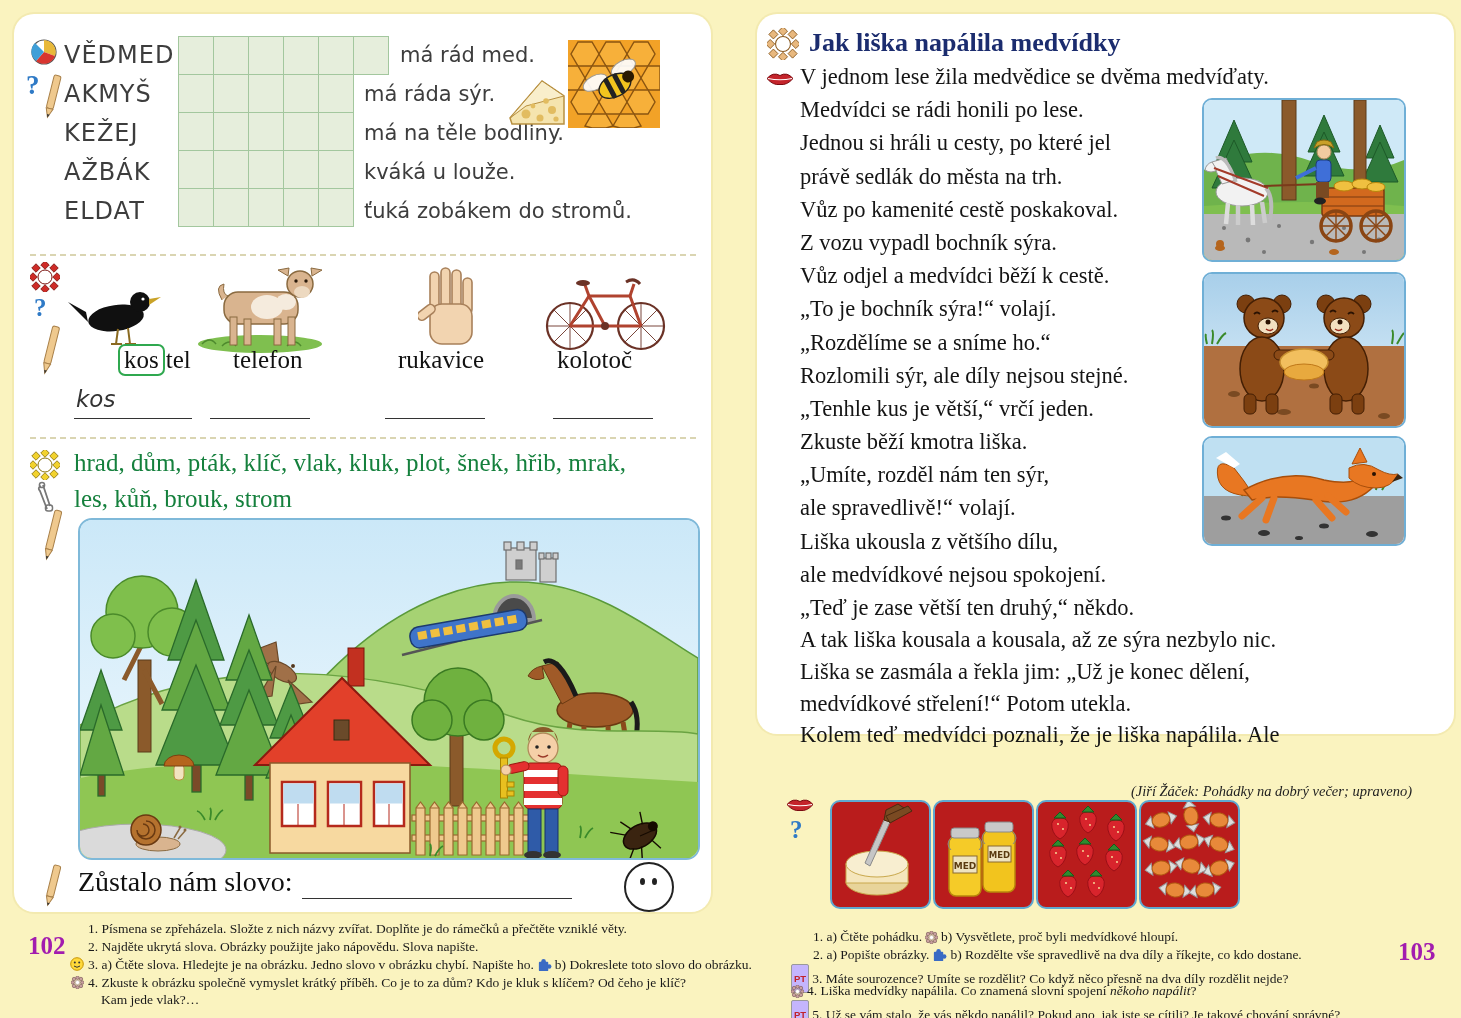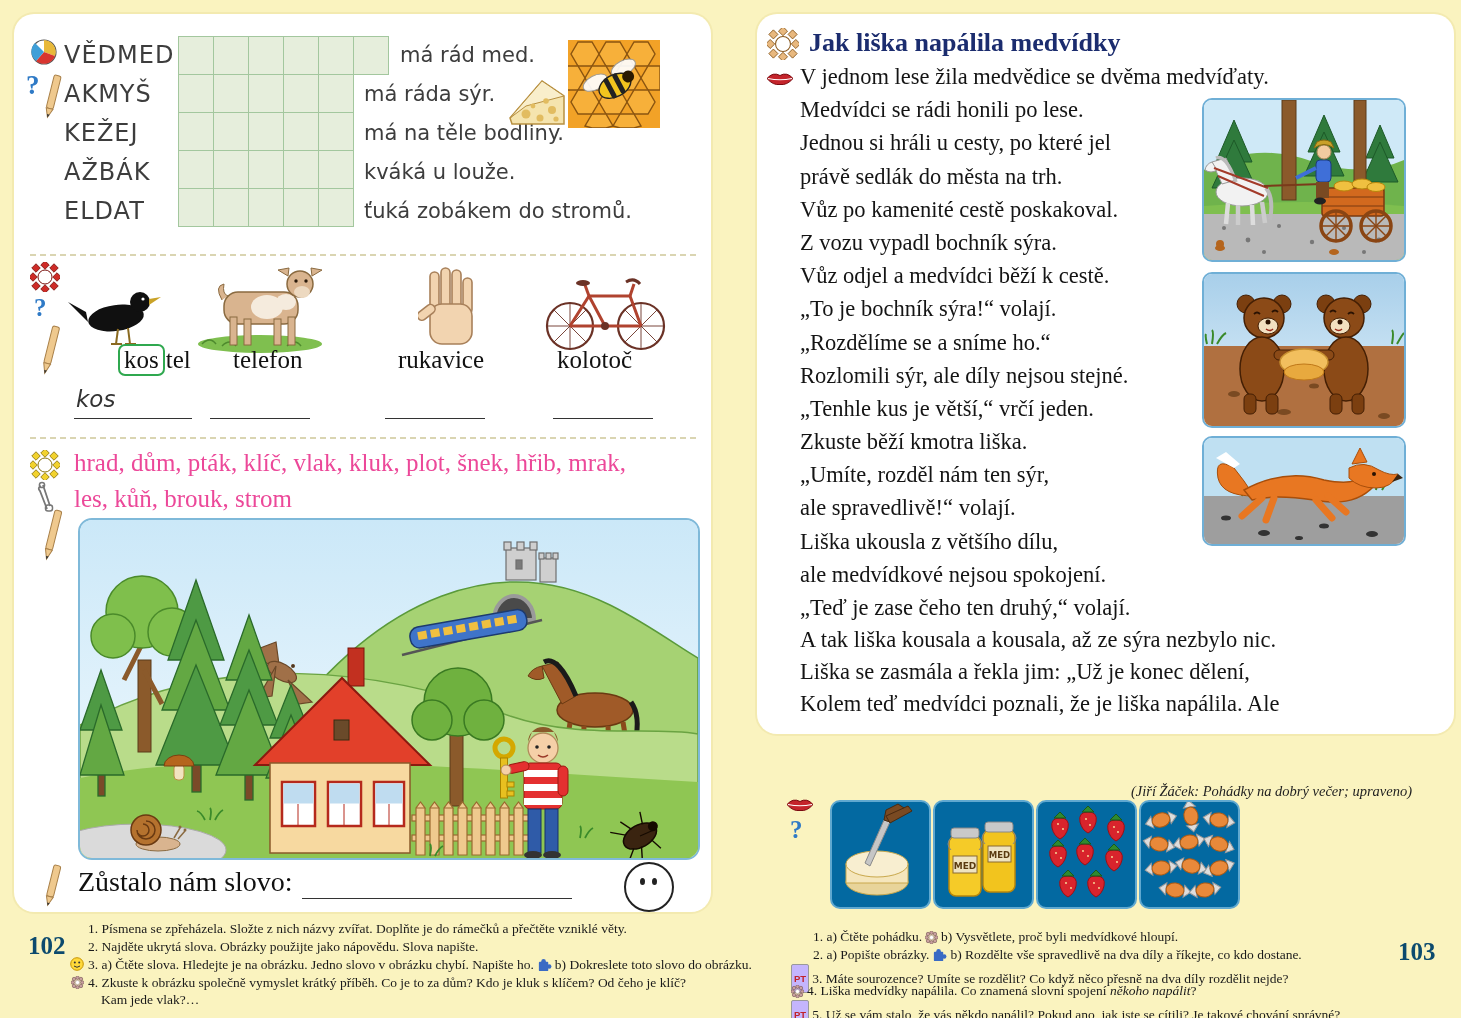--- a/index.html
+++ b/index.html
@@ -9,37 +9,37 @@
   .hand{font-family:"DejaVu Sans",sans-serif;color:#3d3d3d;}
   .scr{font-size:24px;line-height:39px;letter-spacing:1px;}
   .clue{font-size:21px;line-height:39px;}
   .grid-row{display:flex;}
   .cell{width:36px;height:39px;background:#E6EEDC;border:1px solid #A3C79E;margin-right:-1px;margin-bottom:-1px;box-sizing:border-box;}
   .dash{position:absolute;border-top:2px dashed #DAD5B2;}
   .word{font-size:25px;color:#111;}
   .kosbox{display:inline-block;border:2px solid #2FA84F;border-radius:7px;padding:0 4px;margin-right:1px;}
   .ansline{position:absolute;border-bottom:1.6px solid #333;}
   .ans-hand{font-family:"DejaVu Sans",sans-serif;font-style:italic;font-size:23px;color:#333;}
-  .wlist{font-size:25px;color:#ec4899;line-height:34px;}
+  .wlist{font-size:25px;color:#15803d;line-height:34px;}
   .scene{position:absolute;border:2px solid #7FB9D9;border-radius:14px;overflow:hidden;background:#EAF6FD;}
   .remain{font-size:28px;color:#111;}
   .smiley-draw{position:absolute;width:46px;height:46px;border:2.5px solid #222;border-radius:50%;background:#fff;}
   .smiley-draw i{position:absolute;width:5px;height:7px;background:#222;border-radius:50%;top:14px;}
   .note{position:absolute;font-size:13.5px;line-height:17px;color:#1a1a1a;white-space:nowrap;}
   .note.wrap{white-space:normal;}
-  .pagenum{position:absolute;font-size:25px;font-weight:bold;color:#0c4a6e;}
+  .pagenum{position:absolute;font-size:25px;font-weight:bold;color:#a21caf;}
   .qmark{color:#2F7AC6;font-weight:bold;font-family:"Liberation Serif",serif;}
   .title{font-size:26px;font-weight:bold;color:#1B2C6E;}
   .story{position:absolute;font-size:22.5px;color:#141414;}
   .story div{height:33.2px;line-height:33.2px;white-space:nowrap;}
   .story2{position:absolute;font-size:22.5px;color:#141414;}
   .story2 div{height:31.8px;line-height:31.8px;white-space:nowrap;}
   .attr{position:absolute;font-size:14.5px;font-style:italic;color:#222;text-align:right;}
   .simg{position:absolute;border:2px solid #6FAFD6;border-radius:10px;overflow:hidden;background:#fff;}
-  .fbox{position:absolute;width:97px;height:105px;border:2px solid #5FA8D0;border-radius:10px;background:#0369a1;overflow:hidden;}
+  .fbox{position:absolute;width:97px;height:105px;border:2px solid #5FA8D0;border-radius:10px;background:#b91c1c;overflow:hidden;}
   .ptbadge{display:inline-block;border:1px solid #999;border-radius:2px;background:#c4b5fd;color:#C0232B;font-weight:bold;font-size:9.5px;line-height:11px;padding:8px 2px;margin-right:3px;vertical-align:1px;font-family:"Liberation Sans",sans-serif;}
   .inline-ico{display:inline-block;vertical-align:-3px;margin:0 3px;}
 </style>
 </head>
 <body>
 
 <div id="root">
 
   <div class="page" style="left:14px;top:14px;width:697px;height:898px;">
 
@@ -543,26 +543,27 @@
       <div>Vůz odjel a medvídci běží k cestě.</div>
         <div>„To je bochník sýra!“ volají.</div>
         <div>„Rozdělíme se a sníme ho.“</div>
       <div>Rozlomili sýr, ale díly nejsou stejné.</div>
         <div>„Tenhle kus je větší,“ vrčí jeden.</div>
         <div>Zkuste běží kmotra liška.</div>
       <div>„Umíte, rozděl nám ten sýr,</div>
         <div>ale spravedlivě!“ volají.</div>
         <div>Liška ukousla z většího dílu,</div>
       <div>ale medvídkové nejsou spokojení.</div>
-        <div>„Teď je zase čeho ten druhý,“ volají.</div>
+        <div>„Teď je zase větší ten druhý,“ někdo.</div>
     </div>
 
     <div class="story2" style="left:43px;top:610px;">
       <div>A tak liška kousala a kousala, až ze sýra nezbylo nic.</div>
         <div>Liška se zasmála a řekla jim: „Už je konec dělení,</div>
+        <div>medvídkové střelení!“ Potom utekla.</div>
       <div>Kolem teď medvídci poznali, že je liška napálila. Ale</div>
     </div>
     <div class="attr" style="left:43px;top:769px;width:612px;">(Jiří Žáček: Pohádky na dobrý večer; upraveno)</div>
 
     <div class="simg" style="left:445px;top:84px;width:200px;height:160px;">
       <svg width="200" height="160" viewBox="0 0 200 160">
         <rect width="200" height="160" fill="#CFE9F7"></rect>
         <path d="M0,70 Q50,40 110,62 Q160,78 200,60 L200,160 L0,160Z" fill="#6FB34C"></path>
         <g stroke="#1d5a28" stroke-width="1">
           <polygon points="30,20 12,62 48,62" fill="#2F7A3C"></polygon>

